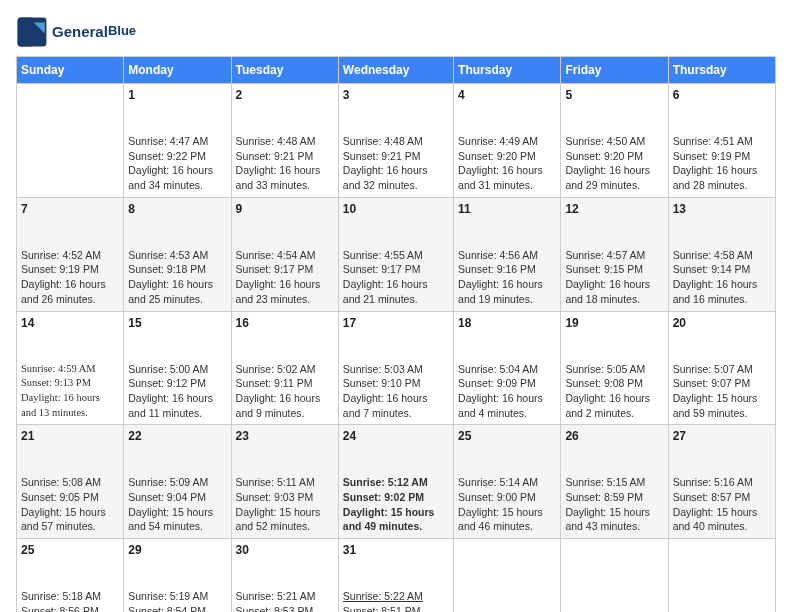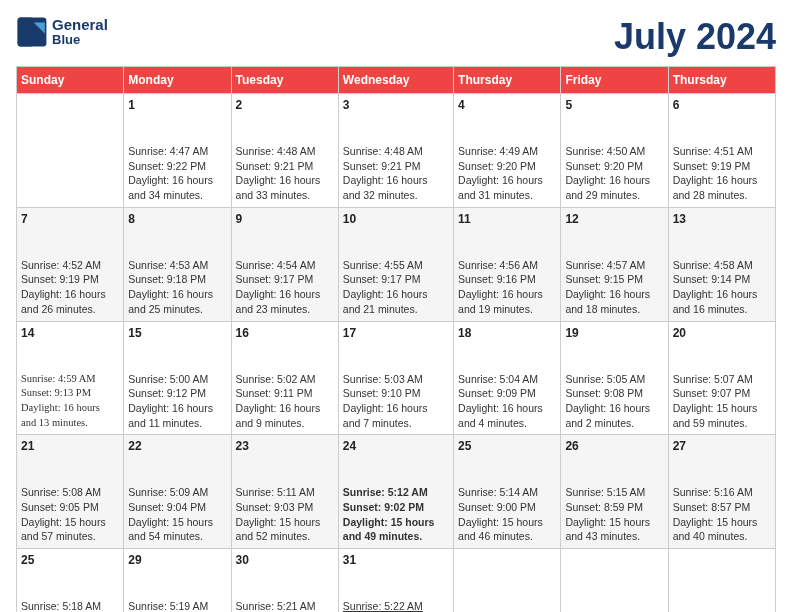--- a/index.html
+++ b/index.html
@@ -16,25 +16,26 @@
       align-items: flex-start;
       margin-bottom: 8px;
     }
     .logo {
       display: flex;
       align-items: center;
       gap: 4px;
     }
     .logo-text {
       display: flex;
-      flex-direction: column;
+      flex-direction: row;
       font-size: 13px;
       font-weight: bold;
       color: #1a3a6b;
       line-height: 1.1;
+      text-align: center;
     }
     .logo-text span:first-child { font-size: 15px; }
     .logo-icon {
       width: 32px;
       height: 32px;
     }
     .title-area { text-align: right; }
     .month-title {
       font-size: 36px;
       font-weight: bold;
@@ -44,21 +45,21 @@
       font-size: 16px;
       color: #333;
       font-weight: normal;
     }
     table {
       width: 100%;
       border-collapse: collapse;
       font-size: 11px;
     }
     thead tr {
-      background-color: #ef4444;
+      background-color: #3b82f6;
       color: #fff;
     }
     thead th {
       padding: 6px 4px;
       text-align: left;
       font-size: 12px;
       border: 1px solid #ccc;
     }
     tbody td {
       border: 1px solid #ccc;
@@ -92,21 +93,20 @@
       <rect x="2" y="2" width="36" height="36" rx="4" fill="#1a3a6b"></rect>
       <polygon points="22,8 36,22 36,8" fill="#4a9fd4"></polygon>
       <rect x="2" y="2" width="20" height="36" rx="4" fill="#1a3a6b"></rect>
     </svg>
     <div class="logo-text">
       <span>General</span>
       <span>Blue</span>
     </div>
   </div>
   <div class="title-area">
-    <div class="month-title">July 2024</div>
   </div>
 </div>
 
 <table>
   <thead>
     <tr id="weekday-header">
         <th>Sunday</th>
         <th>Monday</th>
         <th>Tuesday</th>
         <th>Wednesday</th>

